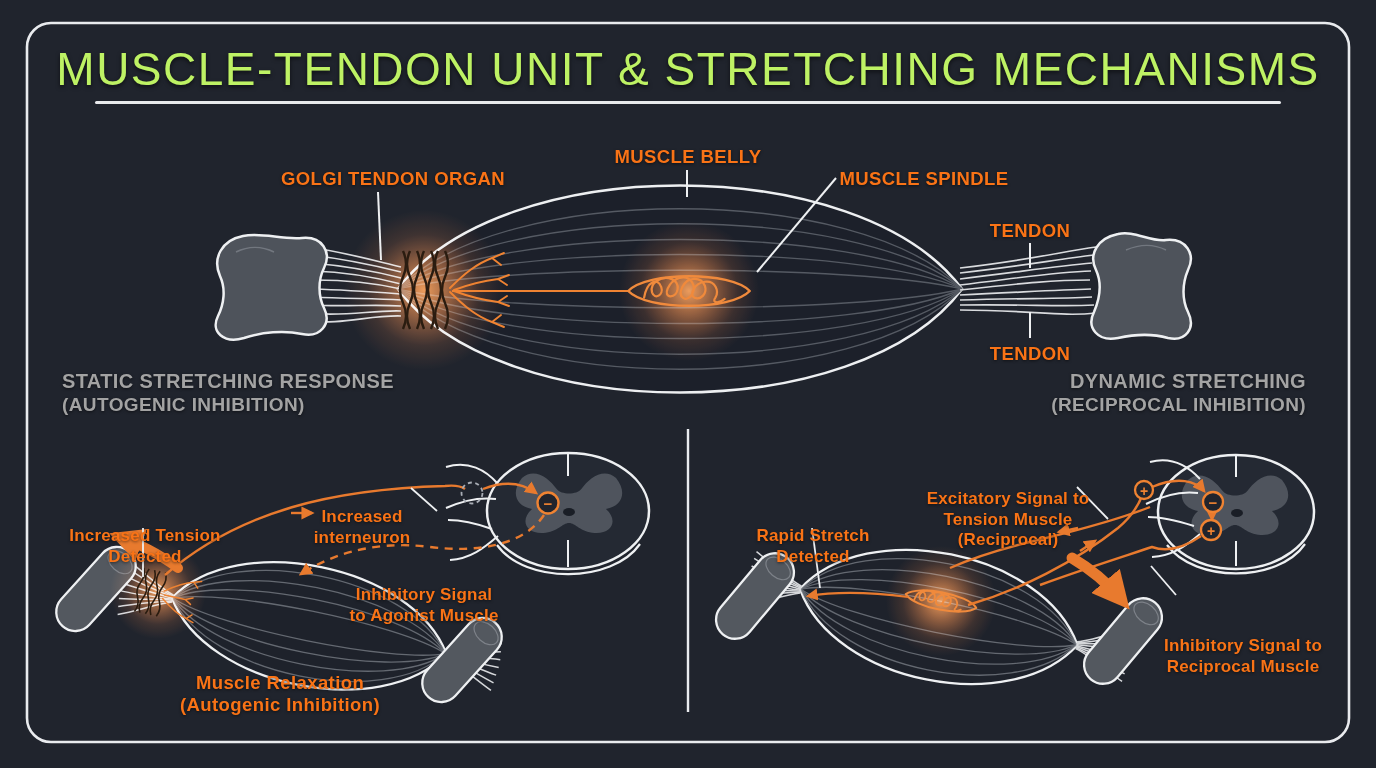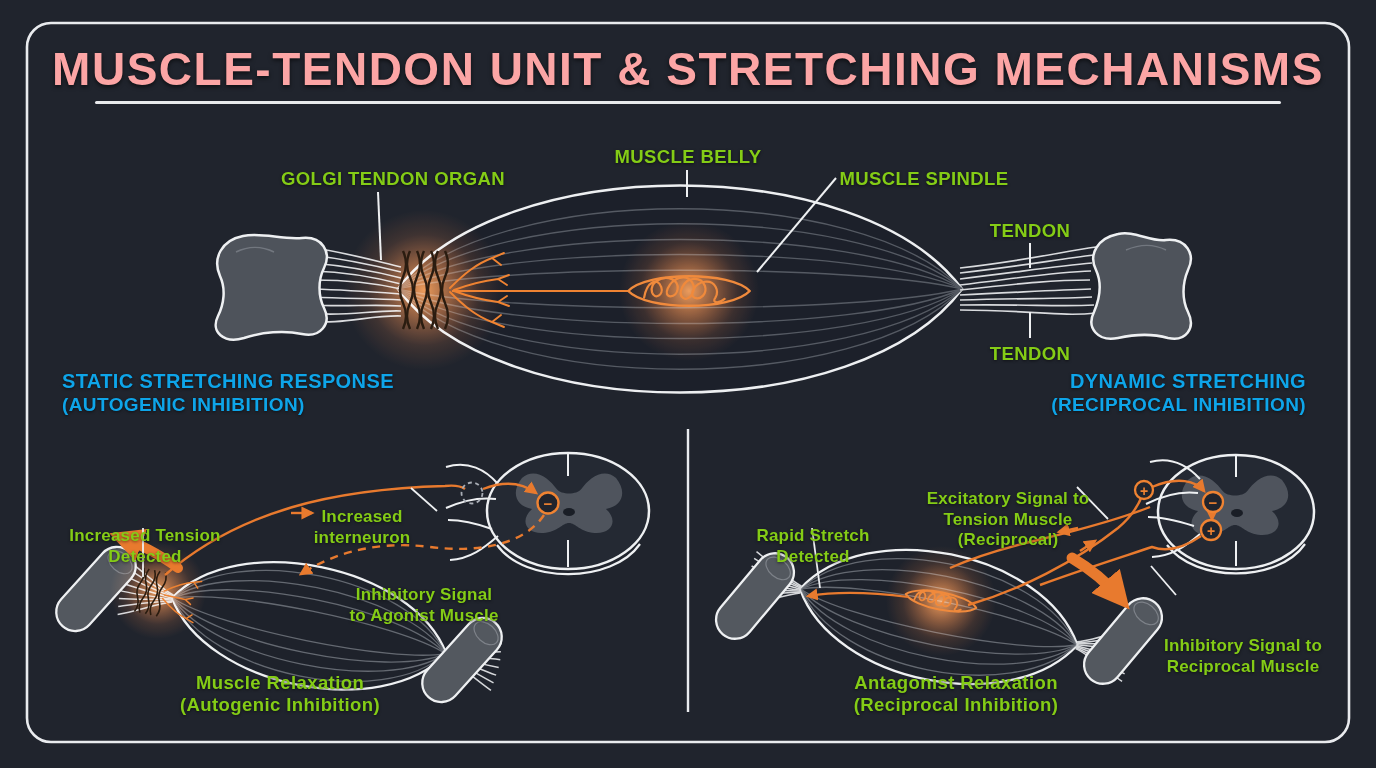--- a/index.html
+++ b/index.html
@@ -4,35 +4,35 @@
 <style>
   html,body{margin:0;padding:0;background:#15181f;}
   #stage{
     position:relative;width:1376px;height:768px;overflow:hidden;
     background:#20242d;
     font-family:"Liberation Sans",sans-serif;
     color:#eef0f3;
   }
   #diagram-svg{position:absolute;left:0;top:0;}
   .lbl{position:absolute;text-align:center;transform:translateX(-50%);
-       font-weight:600;letter-spacing:.4px;color:#84cc16;
+       font-weight:600;letter-spacing:.4px;color:#f97316;
        text-shadow:0 1px 3px rgba(0,0,0,.55);white-space:nowrap;}
   .lbl.upper{font-size:18.5px;}
   .lbl .ln{line-height:20px;}
   .anno{font-size:17px;font-weight:600;letter-spacing:.2px;margin-top:40px;}
   .anno .ln{line-height:20.5px;}
   .result{font-size:18.5px;font-weight:600;}
   .result .ln{line-height:21.5px;}
   #title{position:absolute;left:0;top:42px;width:100%;text-align:center;
-         font-size:46px;font-weight:700;letter-spacing:1.5px;color:#fca5a5;
+         font-size:46px;font-weight:400;letter-spacing:1.5px;color:#bef264;
          text-shadow:0 2px 4px rgba(0,0,0,.6);}
   #title-underline{position:absolute;left:95px;top:101px;width:1186px;height:3px;
          background:#e8eaec;border-radius:2px;}
   .panel-head{position:absolute;font-size:20px;font-weight:700;letter-spacing:.4px;
-         color:#0ea5e9;text-shadow:0 1px 3px rgba(0,0,0,.55);white-space:nowrap;}
+         color:#a3a3a3;text-shadow:0 1px 3px rgba(0,0,0,.55);white-space:nowrap;}
   .panel-head .sub{font-size:19px;font-weight:600;}
   .panel-head .hl{line-height:24px;}
 </style>
 </head>
 <body>
 
 <div id="stage">
 
 <svg id="diagram-svg" width="1376" height="768" viewBox="0 0 1376 768">
   <defs>
@@ -376,18 +376,14 @@
 </div>
 <div class="lbl anno" style="left:1008px;top:449px;">
   <div class="ln">Excitatory Signal to</div>
   <div class="ln">Tension Muscle</div>
   <div class="ln">(Reciprocal)</div>
 </div>
 <div class="lbl anno" style="left:1243px;top:596px;">
   <div class="ln">Inhibitory Signal to</div>
   <div class="ln">Reciprocal Muscle</div>
 </div>
-<div class="lbl result" style="left:956px;top:672px;">
-  <div class="ln">Antagonist Relaxation</div>
-  <div class="ln">(Reciprocal Inhibition)</div>
-</div>
 
 </div>
 
 </body></html>

